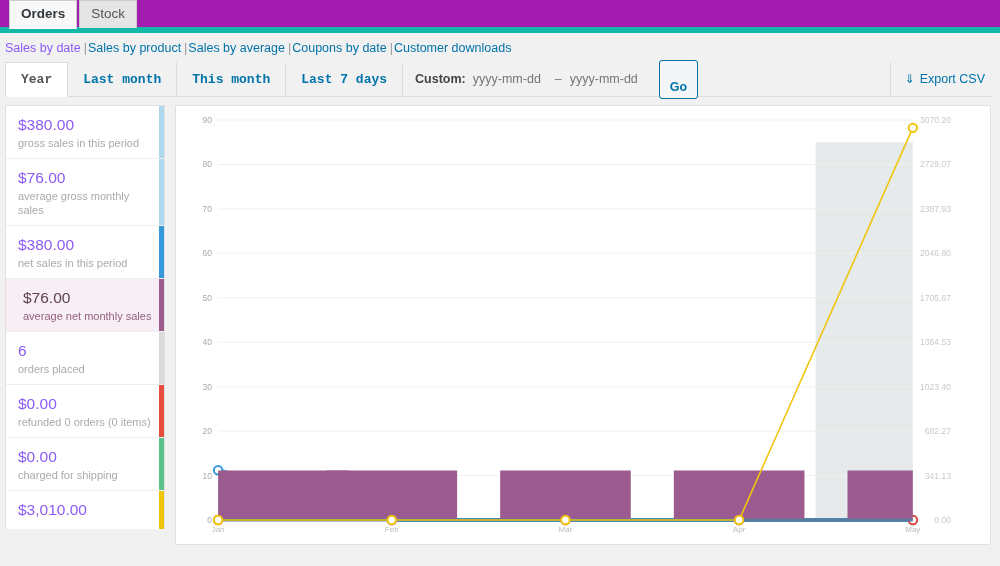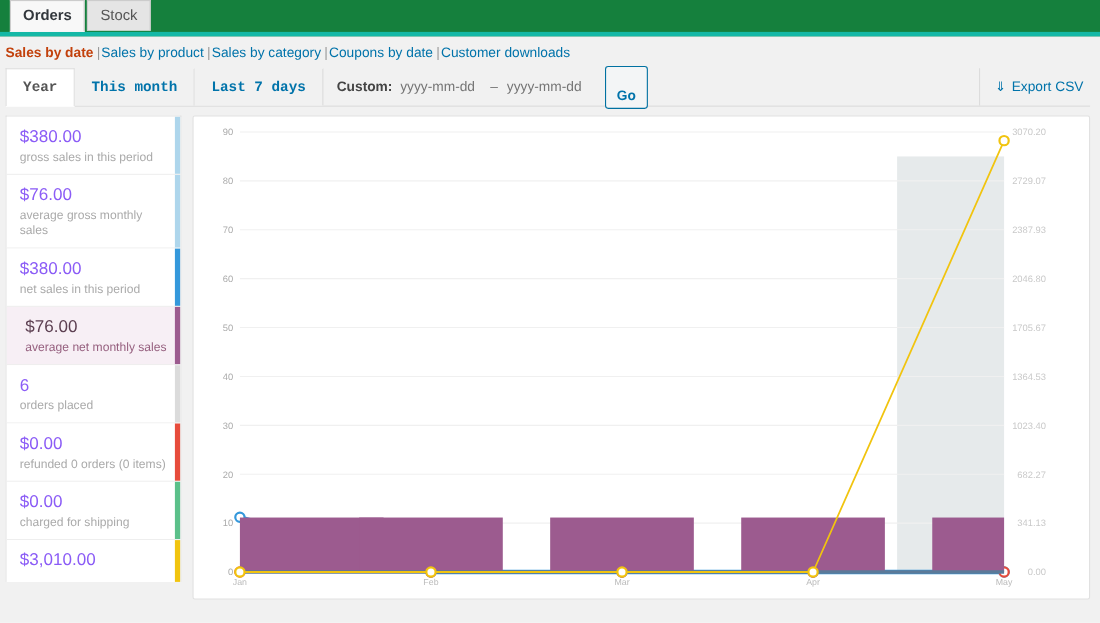--- a/index.html
+++ b/index.html
@@ -9,25 +9,25 @@
     background: #f1f1f1;
     font-family: "Liberation Sans", sans-serif;
     font-size: 13px;
     color: #444;
     overflow: hidden;
   }
 
   
   #tab-bar {
     height: 33px;
-    background: #15803d;
-    border-bottom: 4px solid #14b8a6;
+    background: #a21caf;
+    border-bottom: 6px solid #14b8a6;
     padding-left: 9px;
     display: flex;
-    align-items: flex-start;
+    align-items: center;
   }
   .nav-tab {
     display: block;
     padding: 5px 11px 6px 11px;
     margin: 0 2px -1px 0;
     font-size: 13.5px;
     line-height: 16px;
     background: #e5e5e5;
     border: 1px solid #ccc;
     border-bottom: none;
@@ -45,22 +45,22 @@
 
   
   #subnav {
     padding: 8px 9px 6px 5px;
     font-size: 12.5px;
     line-height: 15px;
     color: #666;
     white-space: nowrap;
   }
   #subnav .current {
-    color: #c2410c;
-    font-weight: 700;
+    color: #8b5cf6;
+    font-weight: 400;
   }
   #subnav a {
     color: #0073aa;
     text-decoration: none;
     cursor: pointer;
   }
   #subnav .sep { color: #999; padding: 0 1px 0 3px; }
 
   
   #range-row {
@@ -209,24 +209,25 @@
   .axisline { stroke: #e8e8e8; stroke-width: 1; }
 </style>
 </head>
 <body>
 
 <div id="tab-bar">
   <a class="nav-tab active">Orders</a>
   <a class="nav-tab">Stock</a>
 </div>
 
-<div id="subnav"><span class="current">Sales by date</span><span class="sep">|</span><a>Sales by product</a><span class="sep">|</span><a>Sales by category</a><span class="sep">|</span><a>Coupons by date</a><span class="sep">|</span><a>Customer downloads</a></div>
+<div id="subnav"><span class="current">Sales by date</span><span class="sep">|</span><a>Sales by product</a><span class="sep">|</span><a>Sales by average</a><span class="sep">|</span><a>Coupons by date</a><span class="sep">|</span><a>Customer downloads</a></div>
 
 <div id="range-row">
   <a class="range-tab current">Year</a>
+  <a class="range-tab">Last month</a>
   <a class="range-tab">This month</a>
   <a class="range-tab">Last 7 days</a>
 
   <div id="custom-block">
     <span id="custom-label">Custom:</span>
     <input class="date-input" type="text" placeholder="yyyy-mm-dd" style="">
     <span id="dash">–</span>
     <input class="date-input" type="text" placeholder="yyyy-mm-dd" style="">
     <button id="go-button">Go</button>
   </div>

